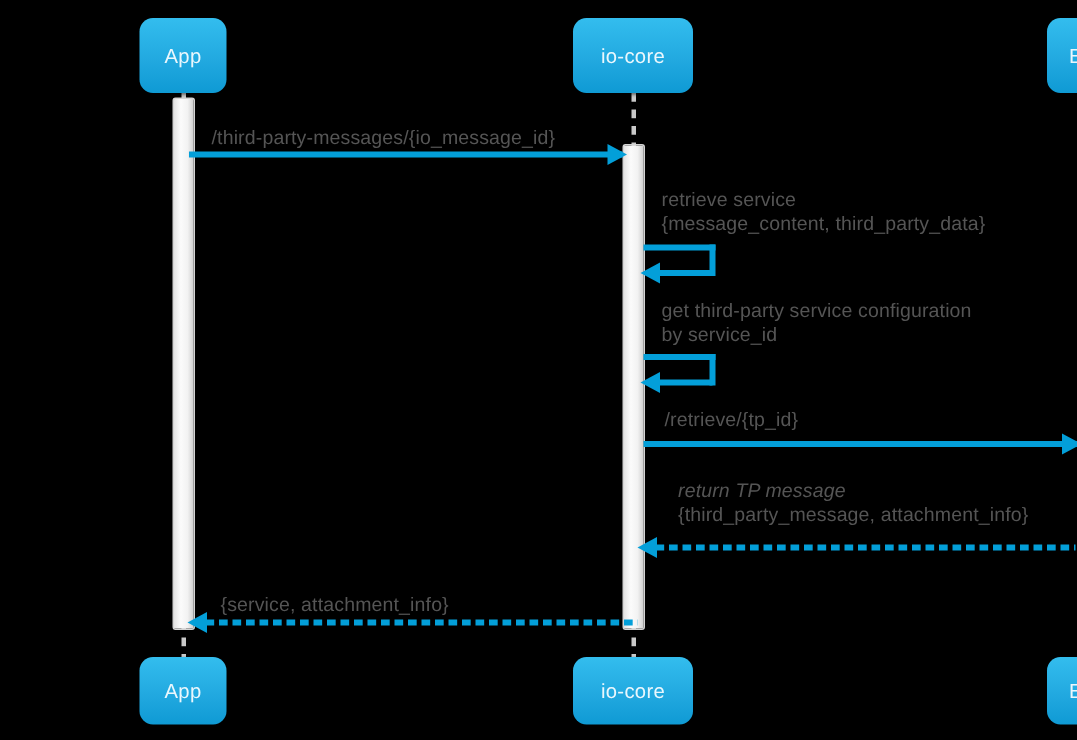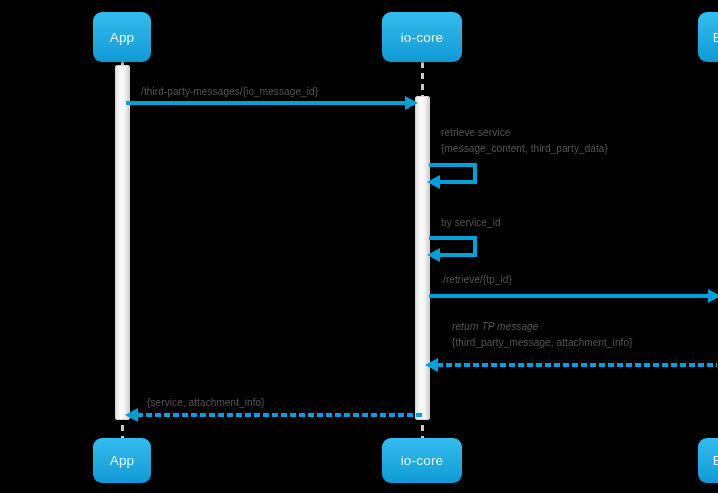--- a/index.html
+++ b/index.html
@@ -33,21 +33,21 @@
     width:15px;
     background:linear-gradient(90deg,#e3e3e3 0%,#fbfbfb 35%,#f2f2f2 70%,#cfcfcf 100%);
     border-radius:2px;
     border:1px solid #d4d4d4;
     box-sizing:border-box;
   }
 
   .msg-label{
     position:absolute;
     color:#555555;
-    font-size:10px;
+    font-size:13px;
     line-height:16px;
     white-space:pre;
     letter-spacing:.1px;
   }
 
   .arrow-line{
     position:absolute;
     height:4px;
     background:#039fd9;
   }
@@ -108,20 +108,21 @@
 
   <div class="msg-label" style="left:394px;top:125px;">retrieve service</div>
   <div class="msg-label" style="left:394px;top:141px;">{message_content, third_party_data}</div>
   <div class="selfcall" style="left:382px;top:163px;width:48px;height:24px;">
     <div class="seg" style="left:0;top:0;width:48px;height:4px;"></div>
     <div class="seg" style="left:44px;top:0;width:4px;height:21px;"></div>
     <div class="seg" style="left:10px;top:17px;width:36px;height:4px;"></div>
     <div class="arrow-head left" style="left:-2px;top:12px;"></div>
   </div>
 
+  <div class="msg-label" style="left:394px;top:199px;">get third-party service configuration</div>
   <div class="msg-label" style="left:394px;top:215px;">by service_id</div>
   <div class="selfcall" style="left:382px;top:236px;width:48px;height:24px;">
     <div class="seg" style="left:0;top:0;width:48px;height:4px;"></div>
     <div class="seg" style="left:44px;top:0;width:4px;height:21px;"></div>
     <div class="seg" style="left:10px;top:17px;width:36px;height:4px;"></div>
     <div class="arrow-head left" style="left:-2px;top:12px;"></div>
   </div>
 
   <div class="msg-label" style="left:396px;top:272px;">/retrieve/{tp_id}</div>
   <div class="arrow-line" style="left:382px;top:294px;width:290px;"></div>

